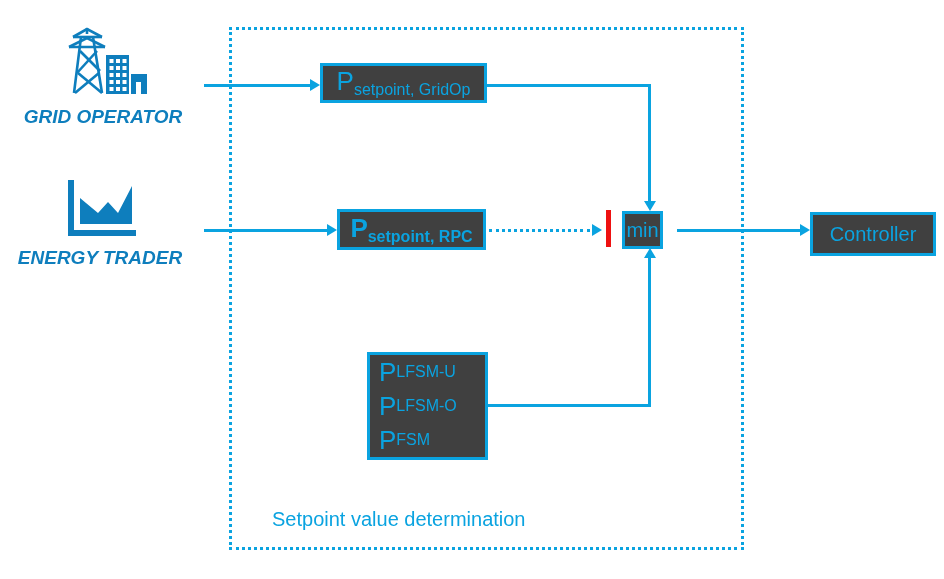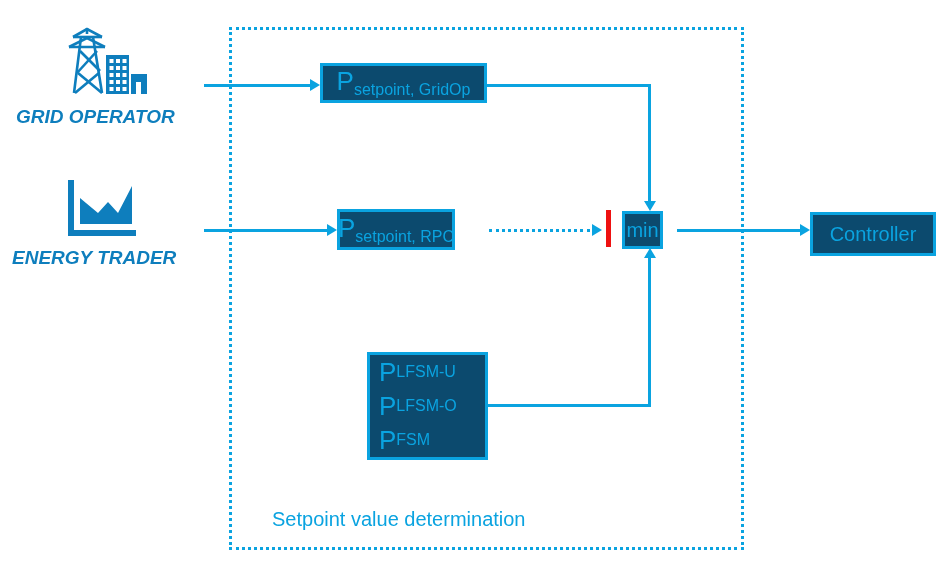--- a/index.html
+++ b/index.html
@@ -17,26 +17,26 @@
   .boundary{
     position:absolute;left:229px;top:27px;width:515px;height:523px;
     border:3px dotted var(--accent);
   }
   .boundary-title{
     position:absolute;left:248px;top:508px;
     font-size:20px;color:var(--accent);white-space:nowrap;margin-left:24px;
   }
   
   .node{
-    position:absolute;border:3px solid var(--accent);background:#0c4a6e;
+    position:absolute;border:3px solid var(--accent);background:#404040;
     display:flex;align-items:center;justify-content:center;
     color:var(--accent);
   }
   .node-gridop{left:320px;top:63px;width:167px;height:40px;}
-  .node-rpc{left:337px;top:209px;width:118px;height:41px;}
+  .node-rpc{left:337px;top:209px;width:149px;height:41px;font-weight:bold;}
   .node-lfsm{left:367px;top:352px;width:121px;height:108px;
     flex-direction:column;align-items:flex-start;justify-content:center;
     padding-left:9px;}
   .node-min{left:622px;top:211px;width:41px;height:38px;font-size:20px;}
   .node-controller{left:810px;top:212px;width:126px;height:44px;font-size:20px;}
   .ptext{white-space:nowrap;line-height:1;}
   .psym{font-size:26px;}
   .psub{font-size:16px;vertical-align:-5px;}
   .lfsm-line{height:34px;display:flex;align-items:center;}
   
@@ -45,21 +45,21 @@
   .hline-dotted{position:absolute;height:0;border-top:3px dotted var(--accent);background:none;}
   
   .ah{position:absolute;width:0;height:0;}
   .ah-right{border-top:6px solid transparent;border-bottom:6px solid transparent;border-left:10px solid var(--accent);}
   .ah-down{border-left:6px solid transparent;border-right:6px solid transparent;border-top:10px solid var(--accent);}
   .ah-up{border-left:6px solid transparent;border-right:6px solid transparent;border-bottom:10px solid var(--accent);}
   
   .limit-bar{position:absolute;left:606px;top:210px;width:5px;height:37px;background:var(--limit-red);}
   
   .actor-label{
-    position:absolute;
+    position:absolute;text-align:center;
     font-size:19px;font-weight:bold;font-style:italic;
     color:var(--icon-blue);white-space:nowrap;
   }
   .label-gridop{left:16px;top:106px;width:174px;}
   .label-trader{left:12px;top:247px;width:176px;}
   .actor-icon{position:absolute;}
   .icon-gridop{left:66px;top:25px;}
   .icon-trader{left:66px;top:180px;}
 </style>
 </head>

